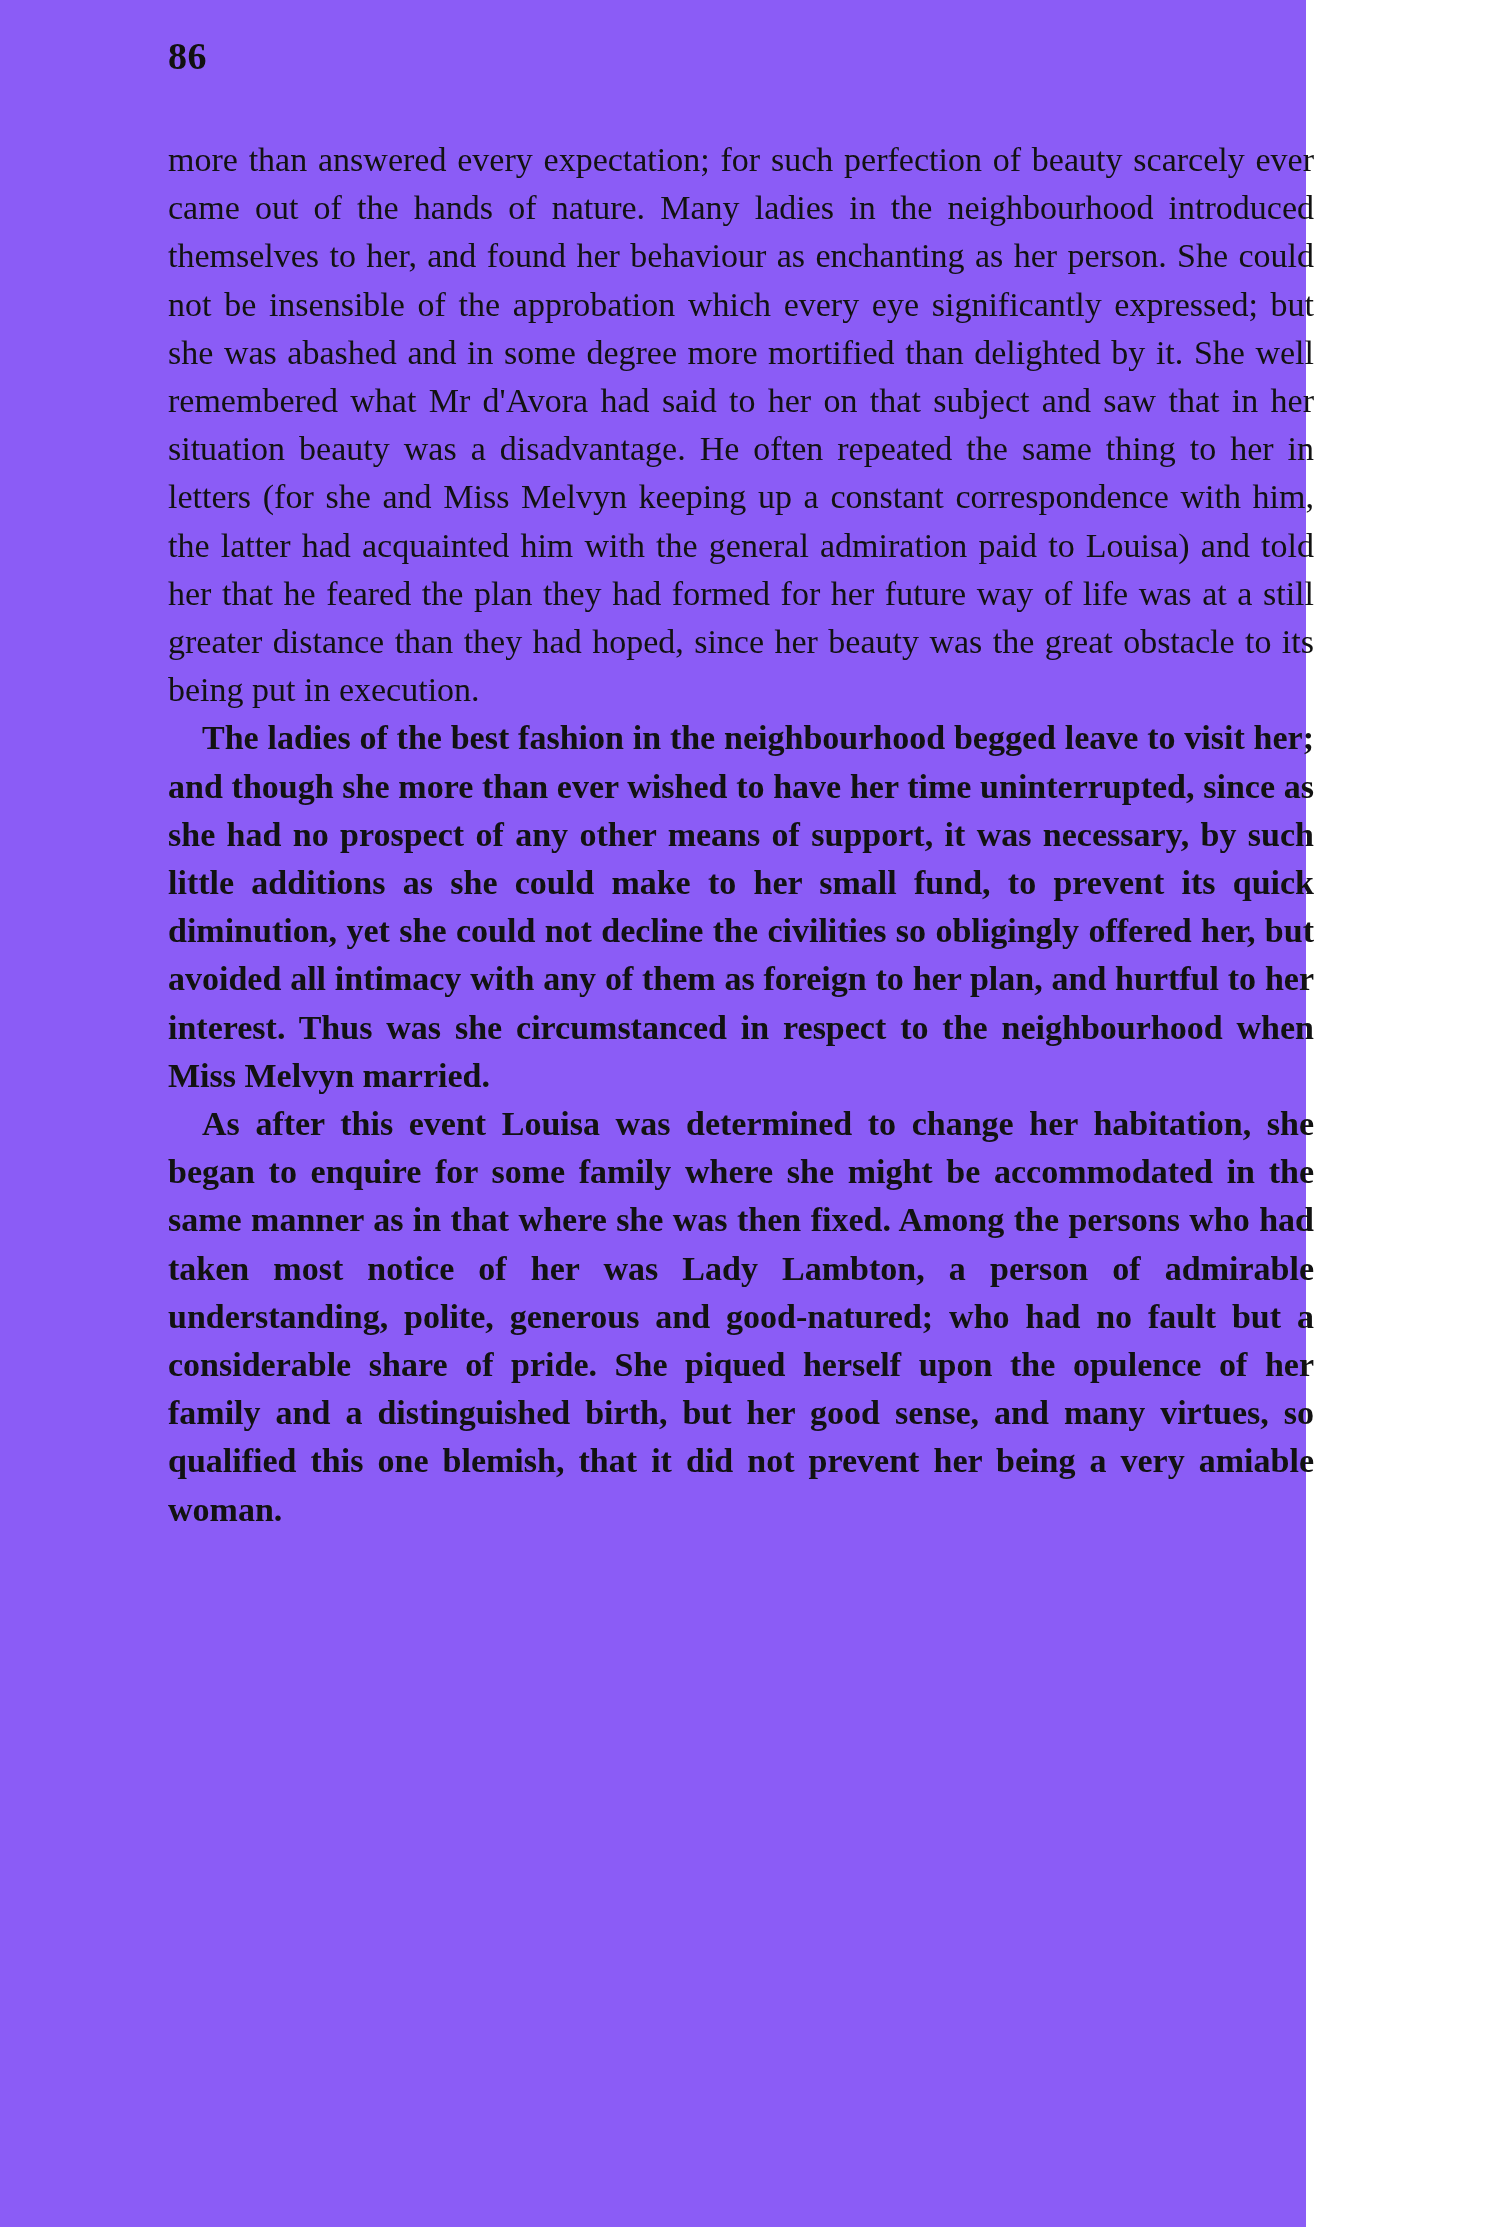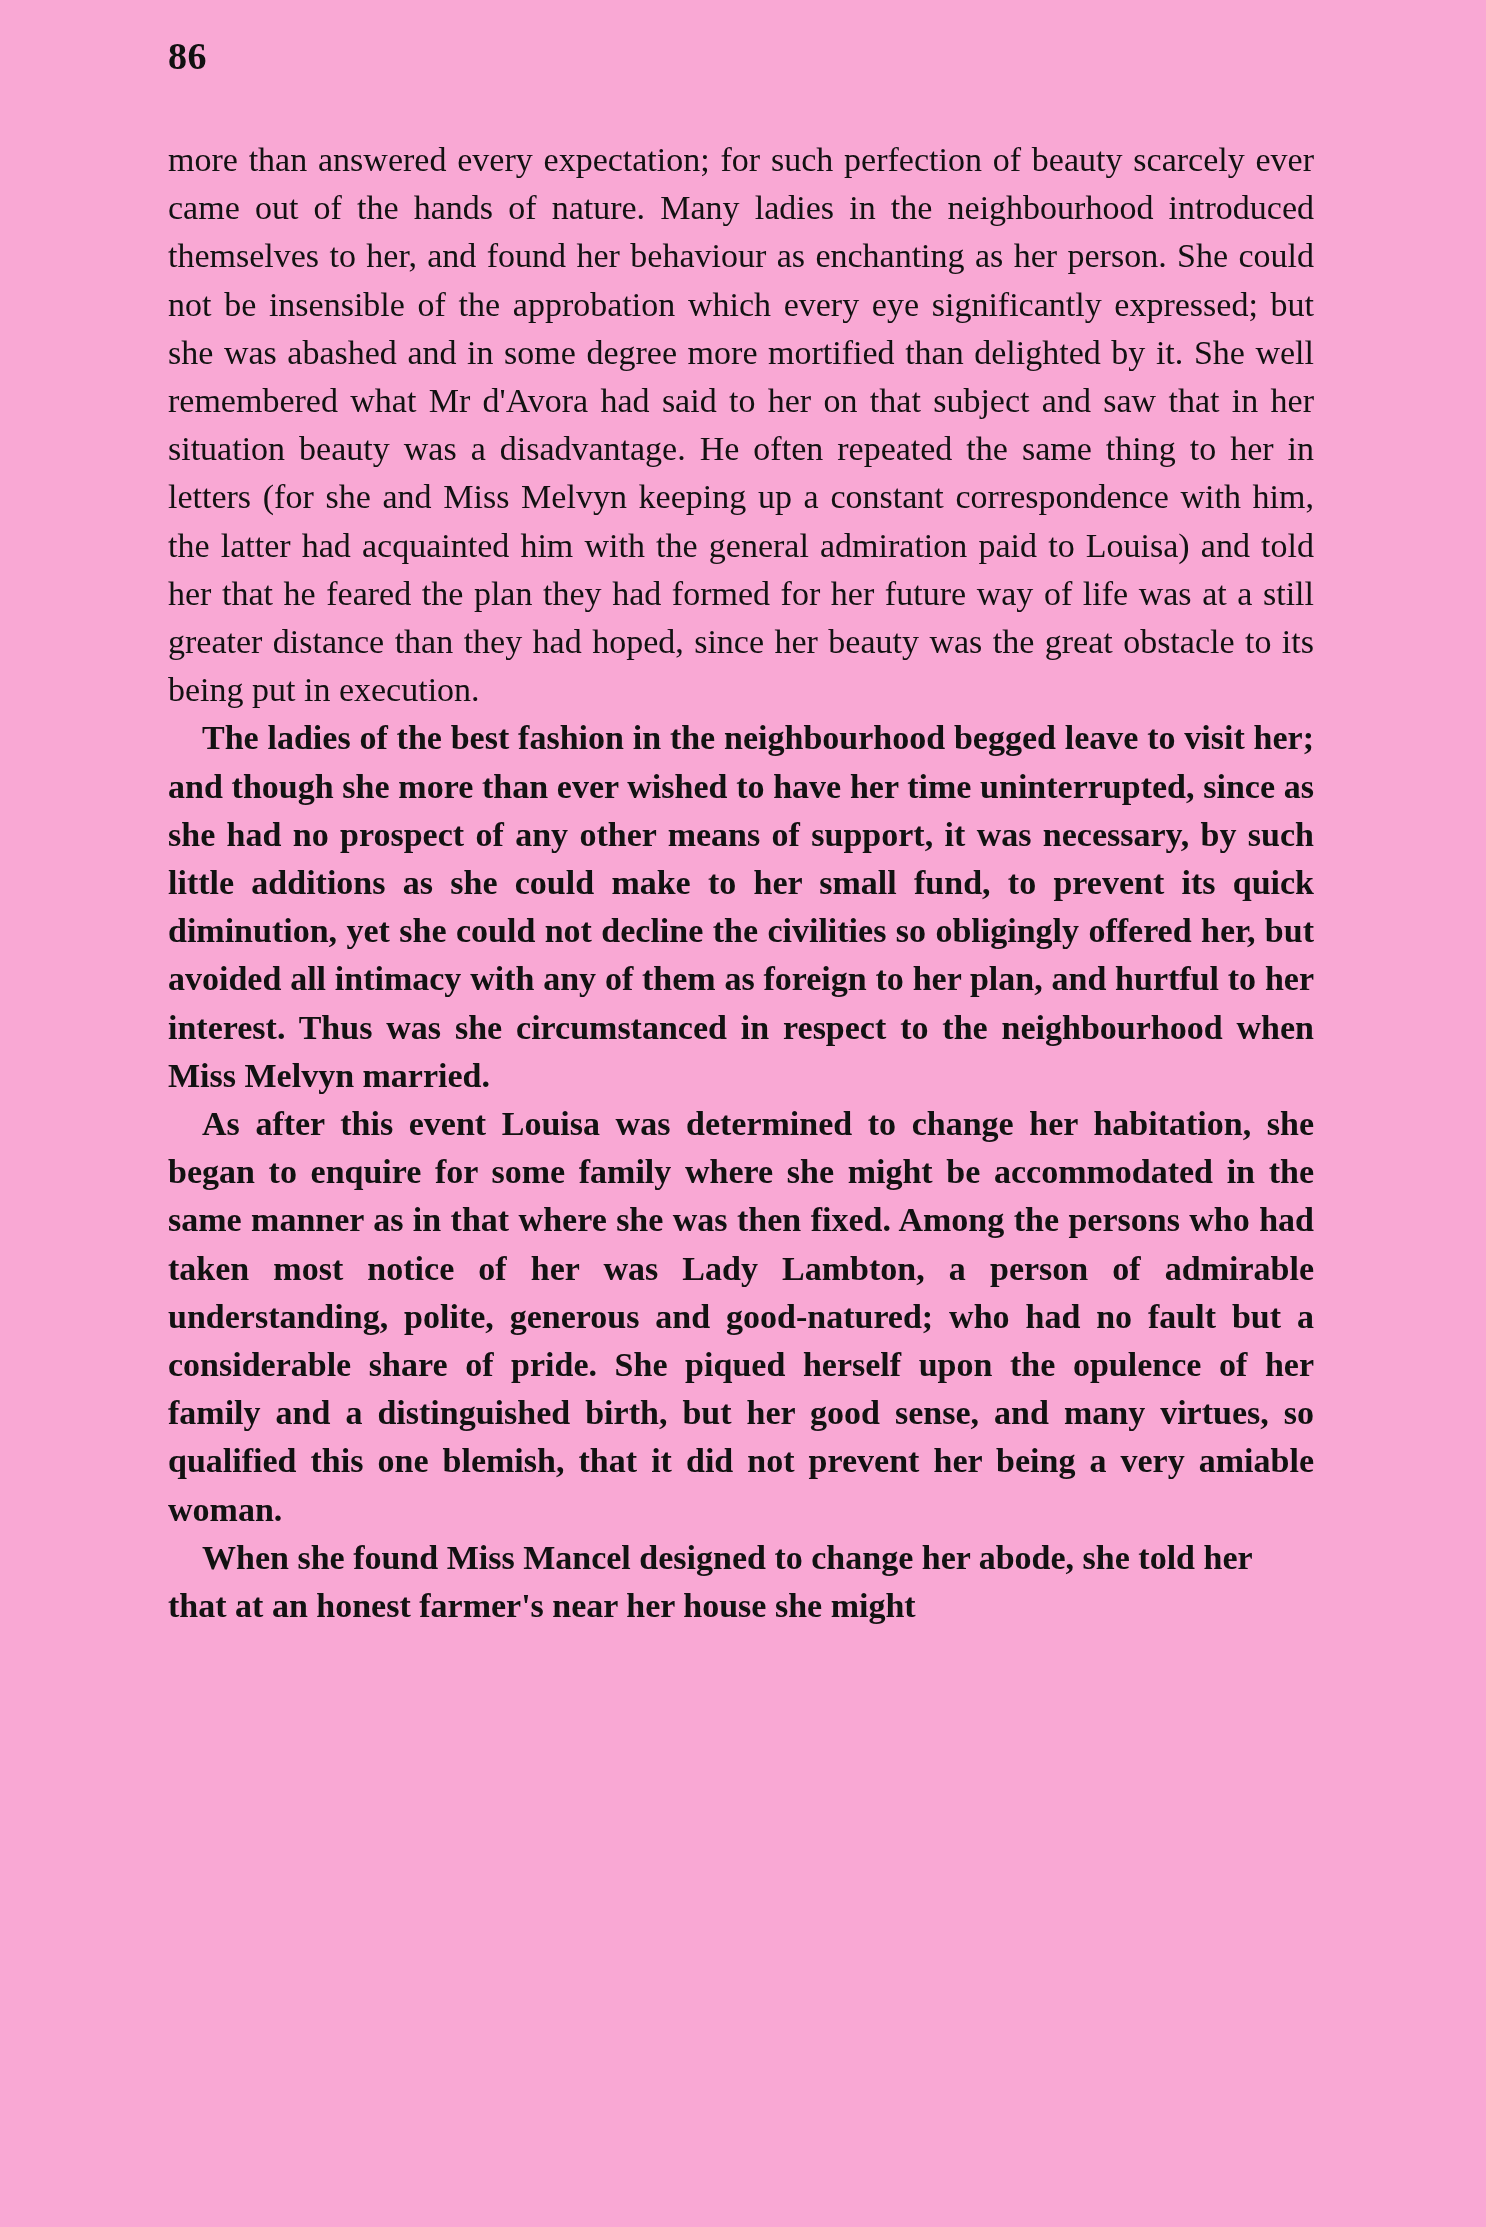--- a/index.html
+++ b/index.html
@@ -12,23 +12,23 @@
     height: 2227px;
     font-family: "Liberation Serif", serif;
     color: #131313;
     position: relative;
     overflow: hidden;
   }
   .page {
     position: absolute;
     top: 0;
     left: 0;
-    width: 1486px;
+    width: 1306px;
     height: 2227px;
-    background: #f9a8d4;
+    background: #8b5cf6;
   }
   .page-number {
     position: absolute;
     left: 168px;
     top: 34px;
     font-size: 38px;
     font-weight: 700;
     letter-spacing: 0.5px;
     color: #111;
   }
@@ -59,16 +59,15 @@
 <body>
 
 <div class="page">
 
   <div class="page-number">86</div>
 
   <div class="body-text">
     <p>more than answered every expectation; for such perfection of beauty scarcely ever came out of the hands of nature. Many ladies in the neighbourhood introduced themselves to her, and found her behaviour as enchanting as her person. She could not be insensible of the approbation which every eye significantly expressed; but she was abashed and in some degree more mortified than delighted by it. She well remembered what Mr d'Avora had said to her on that subject and saw that in her situation beauty was a disadvantage. He often repeated the same thing to her in letters (for she and Miss Melvyn keeping up a constant correspondence with him, the latter had acquainted him with the general admiration paid to Louisa) and told her that he feared the plan they had formed for her future way of life was at a still greater distance than they had hoped, since her beauty was the great obstacle to its being put in execution.</p>
     <p class="indent">The ladies of the best fashion in the neighbourhood begged leave to visit her; and though she more than ever wished to have her time uninterrupted, since as she had no prospect of any other means of support, it was necessary, by such little additions as she could make to her small fund, to prevent its quick diminution, yet she could not decline the civilities so obligingly offered her, but avoided all intimacy with any of them as foreign to her plan, and hurtful to her interest. Thus was she circumstanced in respect to the neighbourhood when Miss Melvyn married.</p>
     <p class="indent">As after this event Louisa was determined to change her habitation, she began to enquire for some family where she might be accommodated in the same manner as in that where she was then fixed. Among the persons who had taken most notice of her was Lady Lambton, a person of admirable understanding, polite, generous and good-natured; who had no fault but a considerable share of pride. She piqued herself upon the opulence of her family and a distinguished birth, but her good sense, and many virtues, so qualified this one blemish, that it did not prevent her being a very amiable woman.</p>
-    <p class="indent last-line">When she found Miss Mancel designed to change her abode, she told her that at an honest farmer's near her house she might</p>
   </div>
 
 </div>
 
 </body></html>

